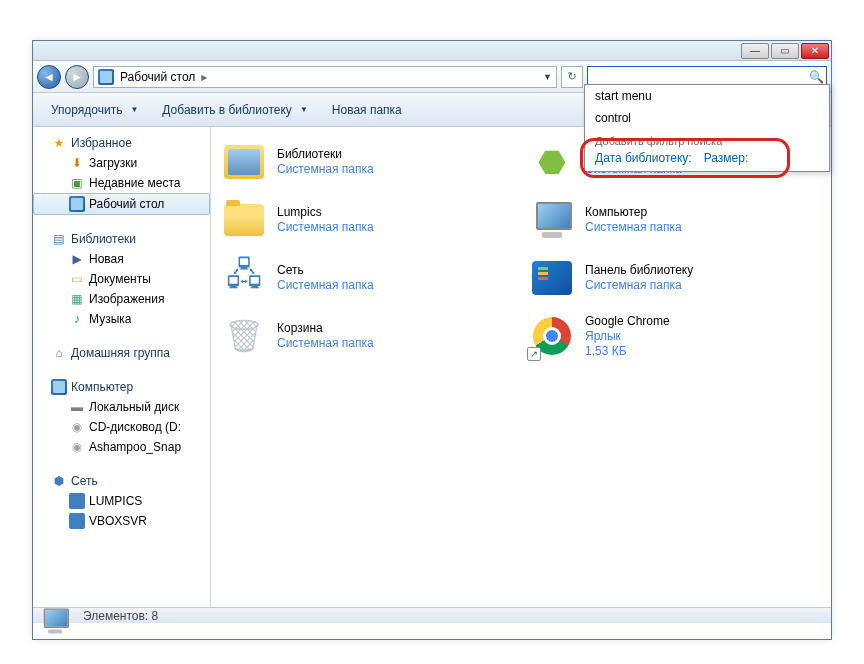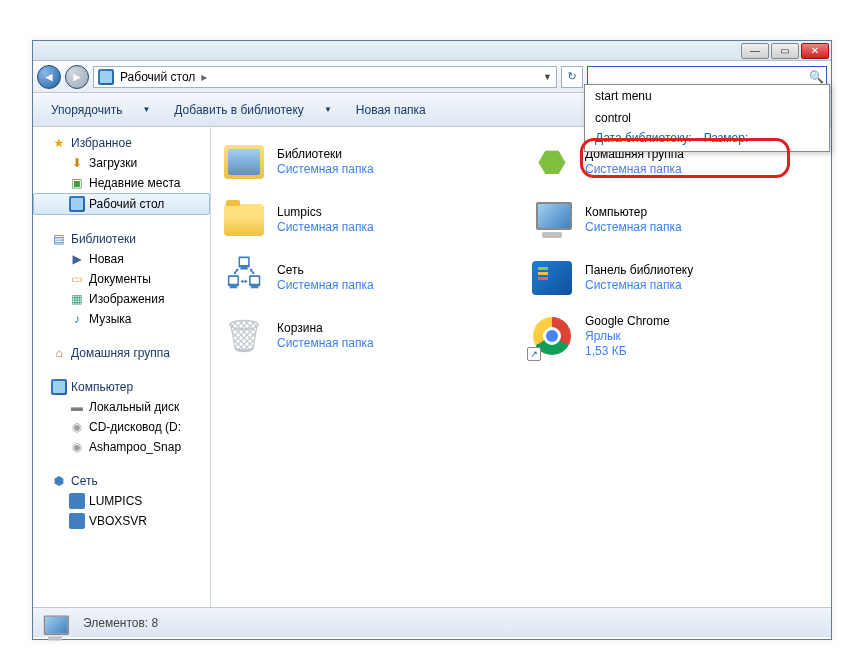--- a/index.html
+++ b/index.html
@@ -33,21 +33,21 @@
 .refresh { width:22px;height:22px;border:1px solid #a0b0c0;background:#fff;display:flex;align-items:center;justify-content:center;font-size:11px;color:#2060a0;}
 .searchbox { width: 240px; height: 22px; border: 1px solid #2060c0; background: #fff; position:relative;display:flex;align-items:center;}
 .searchbox input { flex:1; border:none; outline:none; font-size:12px; padding:0 4px;}
 .searchbox .sicon { width:18px;height:18px;color:#2060c0;font-size:12px;display:flex;align-items:center;justify-content:center;}
 
 .toolbar {
   height: 34px; background: linear-gradient(to bottom,#f4f8fc,#dce6f2);
   border-bottom: 1px solid #c0c8d0;
   display:flex;align-items:center;padding:0 8px;gap:4px;font-size:12px;
 }
-.tbtn { padding: 4px 10px; color: #1a3a6a; display:flex;align-items:center;gap:20px;border-radius:2px;}
+.tbtn { padding: 4px 10px; color: #1a3a6a; display:flex;align-items:center;gap:8px;border-radius:2px;}
 .tbtn .chev { font-size:8px; }
 
 .body { display:flex; height: calc(100% - 20px - 32px - 34px - 32px); }
 
 .sidebar {
   width: 178px; background: #fff; border-right: 1px solid #d0d8e0;
   overflow-y: auto; overflow-x: hidden; font-size: 12px; position:relative;
 }
 .sidebar::-webkit-scrollbar{width:17px;}
 .sidebar::-webkit-scrollbar-track{background:#f0f0f0;border-left:1px solid #d0d0d0;}
@@ -89,21 +89,21 @@
 .ic-computer::after{content:"";position:absolute;bottom:0;left:10px;width:20px;height:6px;background:#c0c0c0;border-radius:2px;}
 .ic-network{color:#4080c0;font-size:34px;position:relative;}
 .ic-panel{background:linear-gradient(135deg,#2080d0,#1050a0);border-radius:4px;width:40px;height:34px;position:relative;}
 .ic-panel::after{content:"";position:absolute;top:6px;left:6px;width:10px;height:3px;background:#80d040;box-shadow:0 5px 0 #f0c040,0 10px 0 #f06040;}
 .ic-bin{color:#c0c8d0;font-size:30px;}
 .ic-chrome{position:relative;width:38px;height:38px;border-radius:50%;background:conic-gradient(#db4437 0 120deg,#0f9d58 120deg 240deg,#ffcd40 240deg 360deg);}
 .ic-chrome::after{content:"";position:absolute;inset:10px;background:#4285f4;border:3px solid #fff;border-radius:50%;}
 .shortcut-ov{position:absolute;bottom:-2px;left:-2px;width:14px;height:14px;background:#fff;border:1px solid #888;border-radius:2px;font-size:9px;display:flex;align-items:center;justify-content:center;color:#2060a0;}
 
 .statusbar {
-  height: 30px; background: linear-gradient(to bottom,#f0f4fa,#dce6f2);
+  height: 16px; background: linear-gradient(to bottom,#f0f4fa,#dce6f2);
   border-top:1px solid #c0c8d0;
   display:flex;align-items:center;padding:0 8px;gap:10px;font-size:12px;color:#444;
 }
 .statusbar .sb-icon{width:32px;height:26px;}
 
 .search-dropdown {
   position: absolute; left: 584px; top: 84px; width: 246px;
   background: #fff; border: 1px solid #888; box-shadow: 2px 2px 6px rgba(0,0,0,0.2);
   font-size: 12px; z-index: 100;
 }
@@ -322,19 +322,20 @@
     <div class="sb-icon">
         <div class="ic-computer" style="transform:scale(0.7);transform-origin:left center;"></div>
       </div>
     <span>Элементов: 8</span>
   </div>
 </div>
 
 <div class="search-dropdown">
   <div class="hist">start menu</div>
   <div class="hist">control</div>
+  <div class="filter-hdr">Добавить фильтр поиска</div>
   <div class="filters">
     <a href="#">Дата библиотеку:</a>
     <a href="#">Размер:</a>
   </div>
 </div>
 
 <div class="highlight-box"></div>
 
 </body></html>

